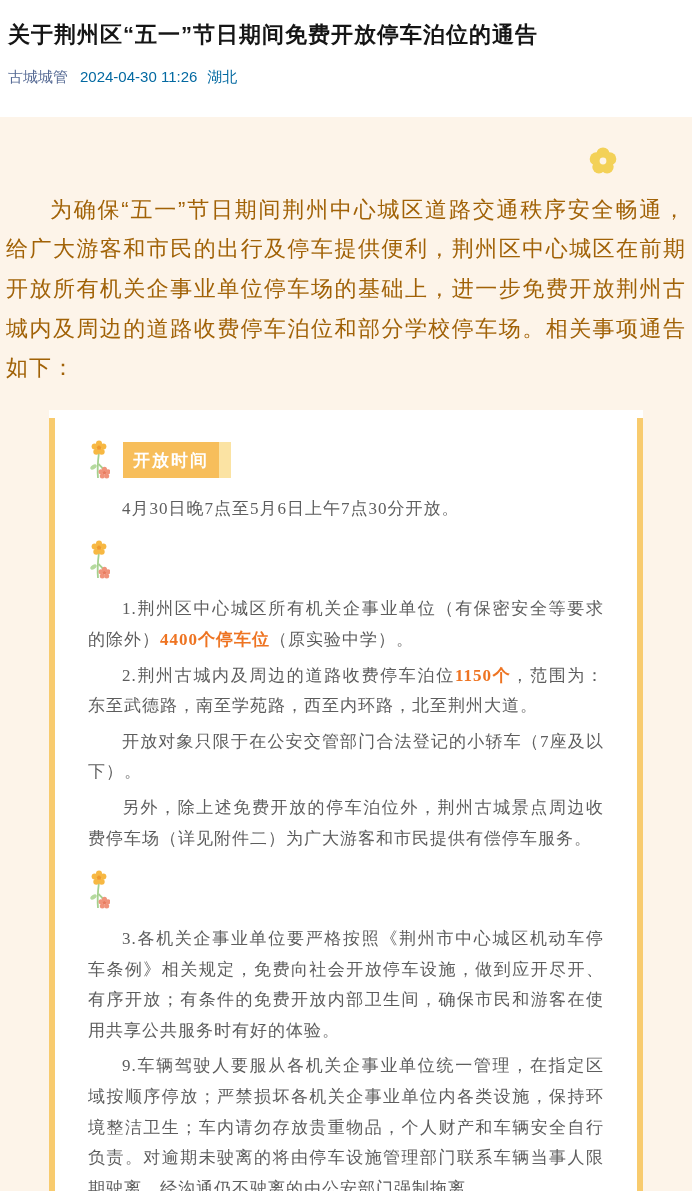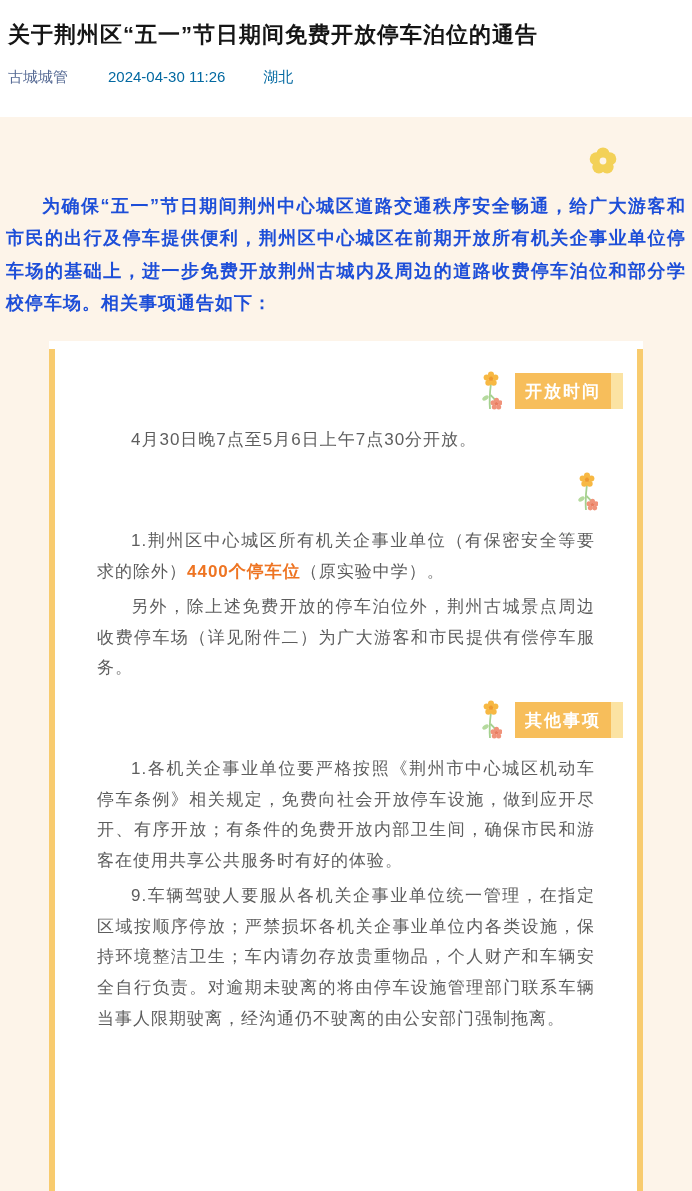--- a/index.html
+++ b/index.html
@@ -9,78 +9,77 @@
     font-family:"Liberation Sans","DejaVu Sans",sans-serif;
   }
   .page-title {
     padding:20px 20px 0 8px;
     font-size:22px; line-height:1.4; font-weight:700;
     color:#151515; letter-spacing:1px;
   }
   .byline {
     margin:15px 8px 0 8px;
     font-size:15px; line-height:1.4;
-    display:flex; align-items:center;gap:28px;
+    display:flex; align-items:center;
   }
   .byline .author { color:var(--link-blue,#576B95); margin-right:12px; cursor:pointer; }
   .byline .meta { color:#0369a1; margin-right:10px; }
 
   .content {
     margin-top:30px;
     background:var(--background-cream,#FDF4E9);
     min-height:1044px;
     position:relative;
     padding:73px 5px 0 5px;
   }
   .corner-flower { position:absolute; top:29px; right:74px; width:30px; height:30px; }
 
   .intro {
-    font-size:18px; line-height:1.8; letter-spacing:1px;
-    color:#1d4ed8; text-indent:2em; text-align:justify;
+    font-size:22px; line-height:1.8; letter-spacing:1px;
+    color:#a16207; text-indent:2em; text-align:justify;
     padding:0 1px;
-    font-weight:bold;
   }
 
   .card {
     margin:22px auto 0 auto;
     width:594px;
     background:#ffffff;
     position:relative;
     padding:14px 32px 46px 32px;
     min-height:857px;
   }
   .card .side-bar {
     position:absolute; top:8px; bottom:0; width:6px;
     background:var(--side-bar,#F8CB6E);
   }
   .card .side-bar.left { left:0; }
   .card .side-bar.right { right:0; }
 
   .sec-header {
     display:flex; align-items:center;
     margin:16px 0 14px 0;
-    justify-content:flex-end;
   }
   .sprig { width:22px; height:40px; margin:0 13px 0 7px; flex:0 0 auto; }
   .badge {
     display:inline-block; position:relative;
     background:var(--accent-orange,#F7BE5B);
     color:#ffffff; font-weight:700; font-size:17px; line-height:1;
     letter-spacing:2px;
     padding:10px 10px 9px 10px;
   }
   .badge::after {
     content:""; position:absolute; left:100%; top:0; bottom:0; width:12px;
     background:var(--accent-light,#FBE3A3);
   }
 
   .body-p {
     font-size:17px; line-height:1.8; letter-spacing:1px;
     color:#5d5d5d; text-indent:2em; text-align:justify;
-    margin:5px 16px;
+    margin:5px 7px;
+    font-family:Liberation Serif, serif;
   }
   .body-p .hl { color:var(--highlight-text,#EE7422); font-weight:700; }
 </style>
 </head>
 <body>
 
 <h1 class="page-title">关于荆州区“五一”节日期间免费开放停车泊位的通告</h1>
 
 <div class="byline">
   <span class="author">古城城管</span>
@@ -154,20 +153,22 @@
                   <circle cx="16.5" cy="29.2" r="2.5"></circle>
                   <circle cx="20" cy="31.8" r="2.5"></circle>
                   <circle cx="18.7" cy="35.9" r="2.5"></circle>
                   <circle cx="14.3" cy="35.9" r="2.5"></circle>
                   <circle cx="13" cy="31.8" r="2.5"></circle>
                 </g>
                 <circle cx="16.5" cy="32.7" r="1.7" fill="#E87B5E"></circle>
               </svg></span>
           </div>
           <p class="body-p"><span>1.荆州区中心城区所有机关企事业单位（有保密安全等要求的除外）</span><span class="hl">4400个停车位</span><span>（原实验中学）。</span></p>
+          <p class="body-p"><span>2.荆州古城内及周边的道路收费停车泊位</span><span class="hl">1150个</span><span>，范围为：东至武德路，南至学苑路，西至内环路，北至荆州大道。</span></p>
+          <p class="body-p"><span>开放对象只限于在公安交管部门合法登记的小轿车（7座及以下）。</span></p>
           <p class="body-p"><span>另外，除上述免费开放的停车泊位外，荆州古城景点周边收费停车场（详见附件二）为广大游客和市民提供有偿停车服务。</span></p>
         </section>
         <section>
           <div class="sec-header">
             <span class="sprig"><svg width="22" height="40" viewBox="0 0 22 40">
                 <path d="M11 12 C10 20 9 28 10 38" stroke="#A5D18F" stroke-width="1.8" fill="none"></path>
                 <path d="M10.5 24 C13 26 15 28 16 31.5" stroke="#A5D18F" stroke-width="1.8" fill="none"></path>
                 <ellipse cx="5.5" cy="27" rx="3.6" ry="2" fill="#B5DA9E" transform="rotate(-35 5.5 27)"></ellipse>
                 <g fill="#F7B843">
                   <circle cx="11" cy="3.4" r="3"></circle>
@@ -179,21 +180,20 @@
                 <circle cx="11" cy="7.7" r="2.2" fill="#EF9A2E"></circle>
                 <g fill="#F0937A">
                   <circle cx="16.5" cy="29.2" r="2.5"></circle>
                   <circle cx="20" cy="31.8" r="2.5"></circle>
                   <circle cx="18.7" cy="35.9" r="2.5"></circle>
                   <circle cx="14.3" cy="35.9" r="2.5"></circle>
                   <circle cx="13" cy="31.8" r="2.5"></circle>
                 </g>
                 <circle cx="16.5" cy="32.7" r="1.7" fill="#E87B5E"></circle>
               </svg></span>
-            <span class="badge">其他事项</span>
           </div>
-          <p class="body-p"><span>1.各机关企事业单位要严格按照《荆州市中心城区机动车停车条例》相关规定，免费向社会开放停车设施，做到应开尽开、有序开放；有条件的免费开放内部卫生间，确保市民和游客在使用共享公共服务时有好的体验。</span></p>
+          <p class="body-p"><span>3.各机关企事业单位要严格按照《荆州市中心城区机动车停车条例》相关规定，免费向社会开放停车设施，做到应开尽开、有序开放；有条件的免费开放内部卫生间，确保市民和游客在使用共享公共服务时有好的体验。</span></p>
           <p class="body-p"><span>9.车辆驾驶人要服从各机关企事业单位统一管理，在指定区域按顺序停放；严禁损坏各机关企事业单位内各类设施，保持环境整洁卫生；车内请勿存放贵重物品，个人财产和车辆安全自行负责。对逾期未驶离的将由停车设施管理部门联系车辆当事人限期驶离，经沟通仍不驶离的由公安部门强制拖离。</span></p>
         </section>
       </div>
   </div>
 
 </div>
 
 </body></html>

